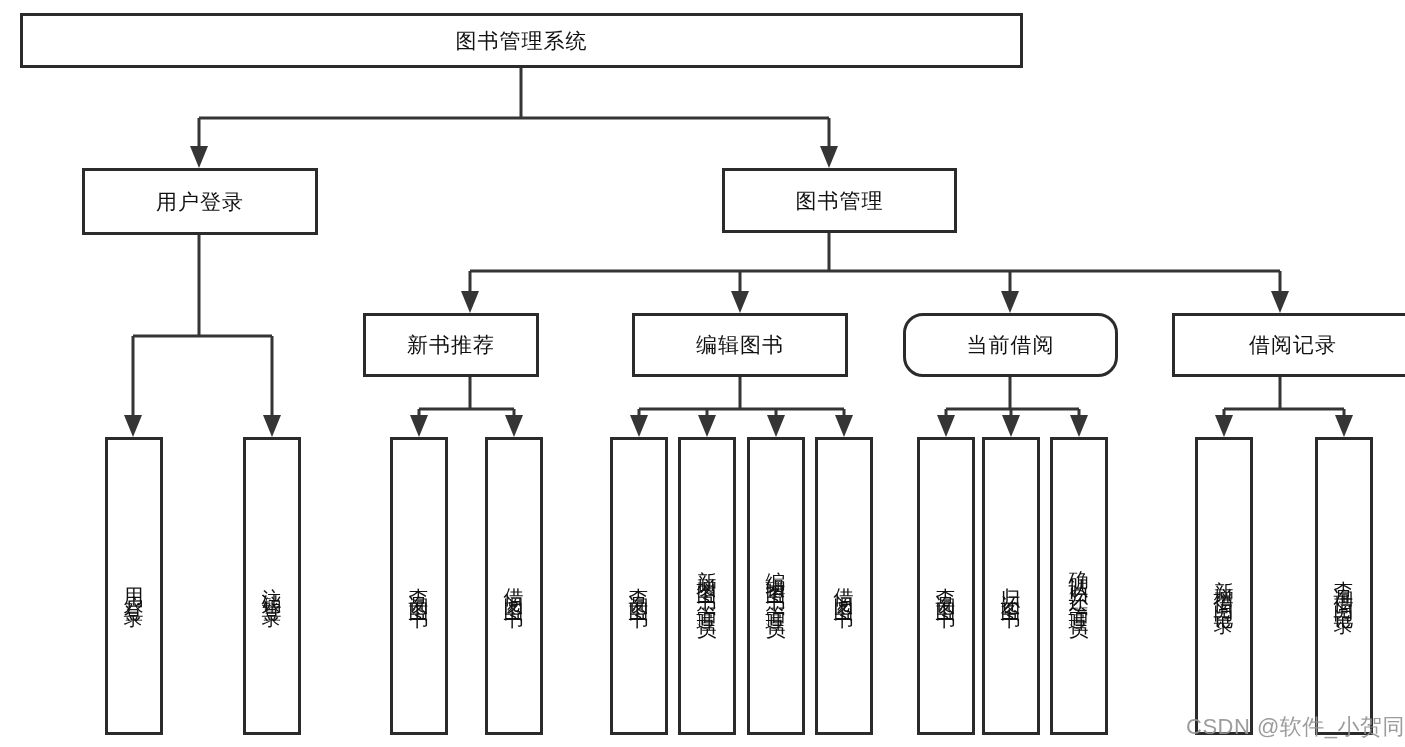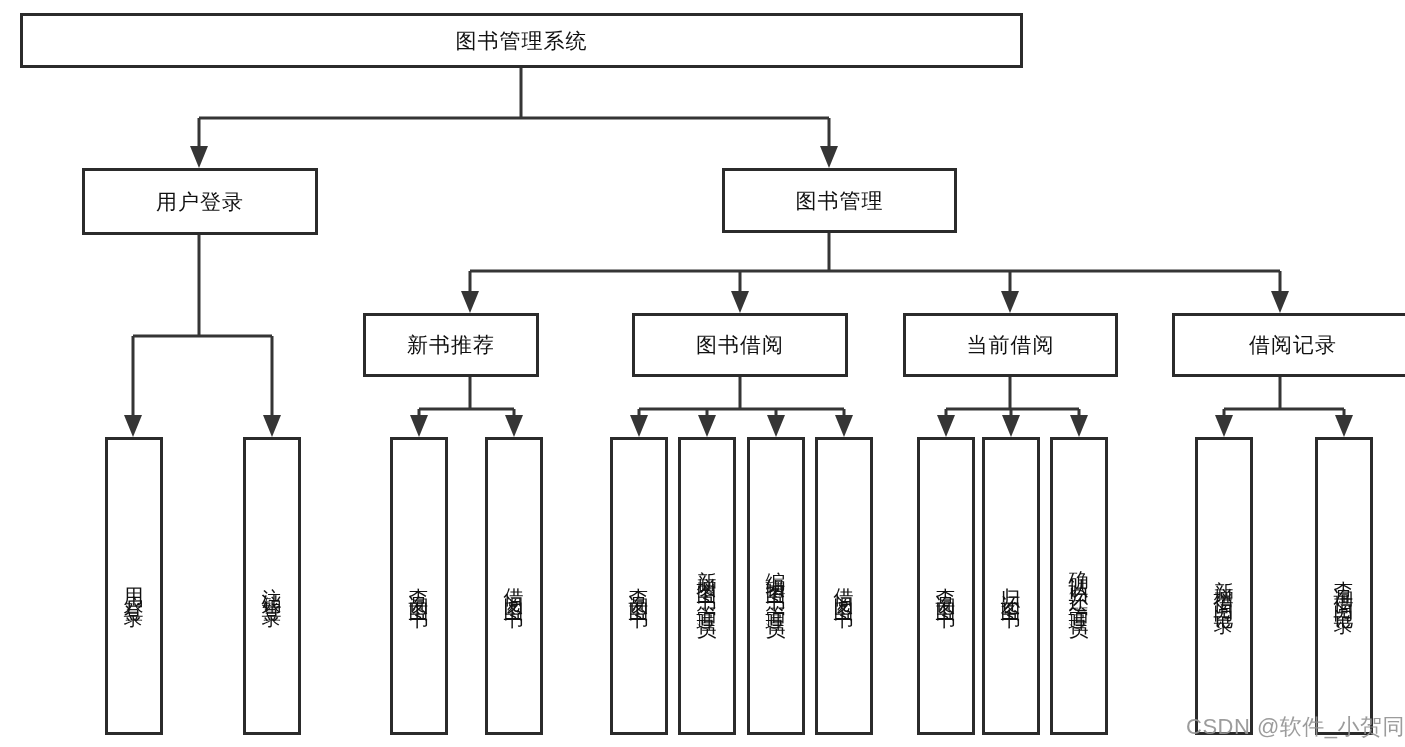--- a/index.html
+++ b/index.html
@@ -107,23 +107,23 @@
     <span>用户登录</span>
   </div>
   <div class="box h" style="left:712px; top:168px; width:235px; height:65px;margin-left:10px;">
     <span>图书管理</span>
   </div>
 
   <div class="box h" style="left:363px; top:313px; width:176px; height:64px;">
     <span>新书推荐</span>
   </div>
   <div class="box h" style="left:632px; top:313px; width:216px; height:64px;">
-    <span>图书借阅</span>
+    <span>编辑图书</span>
   </div>
-  <div class="box h" style="left:903px; top:313px; width:215px; height:64px;">
+  <div class="box h" style="left:903px; top:313px; width:215px; height:64px;border-radius:20px;">
     <span>当前借阅</span>
   </div>
   <div class="box h" style="left:1172px; top:313px; width:242px; height:64px;">
     <span>借阅记录</span>
   </div>
 
   <div class="box v" style="left:105px; top:437px; width:58px; height:298px;">
     <span>用户登录</span>
   </div>
   <div class="box v" style="left:243px; top:437px; width:58px; height:298px;">

